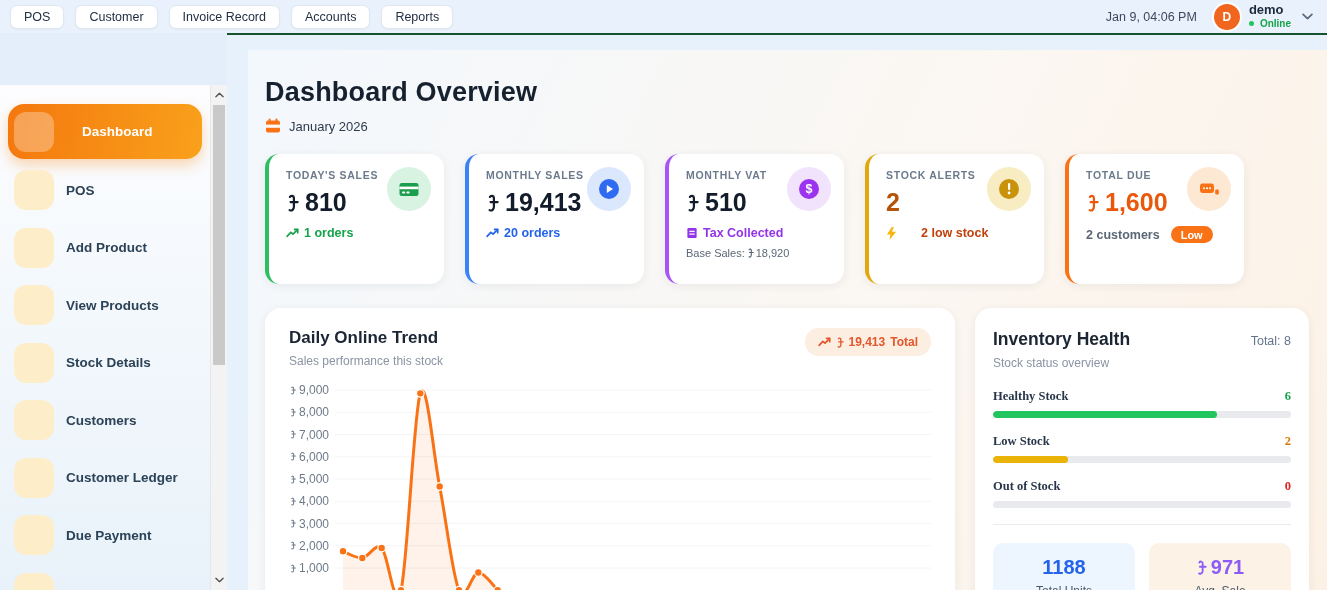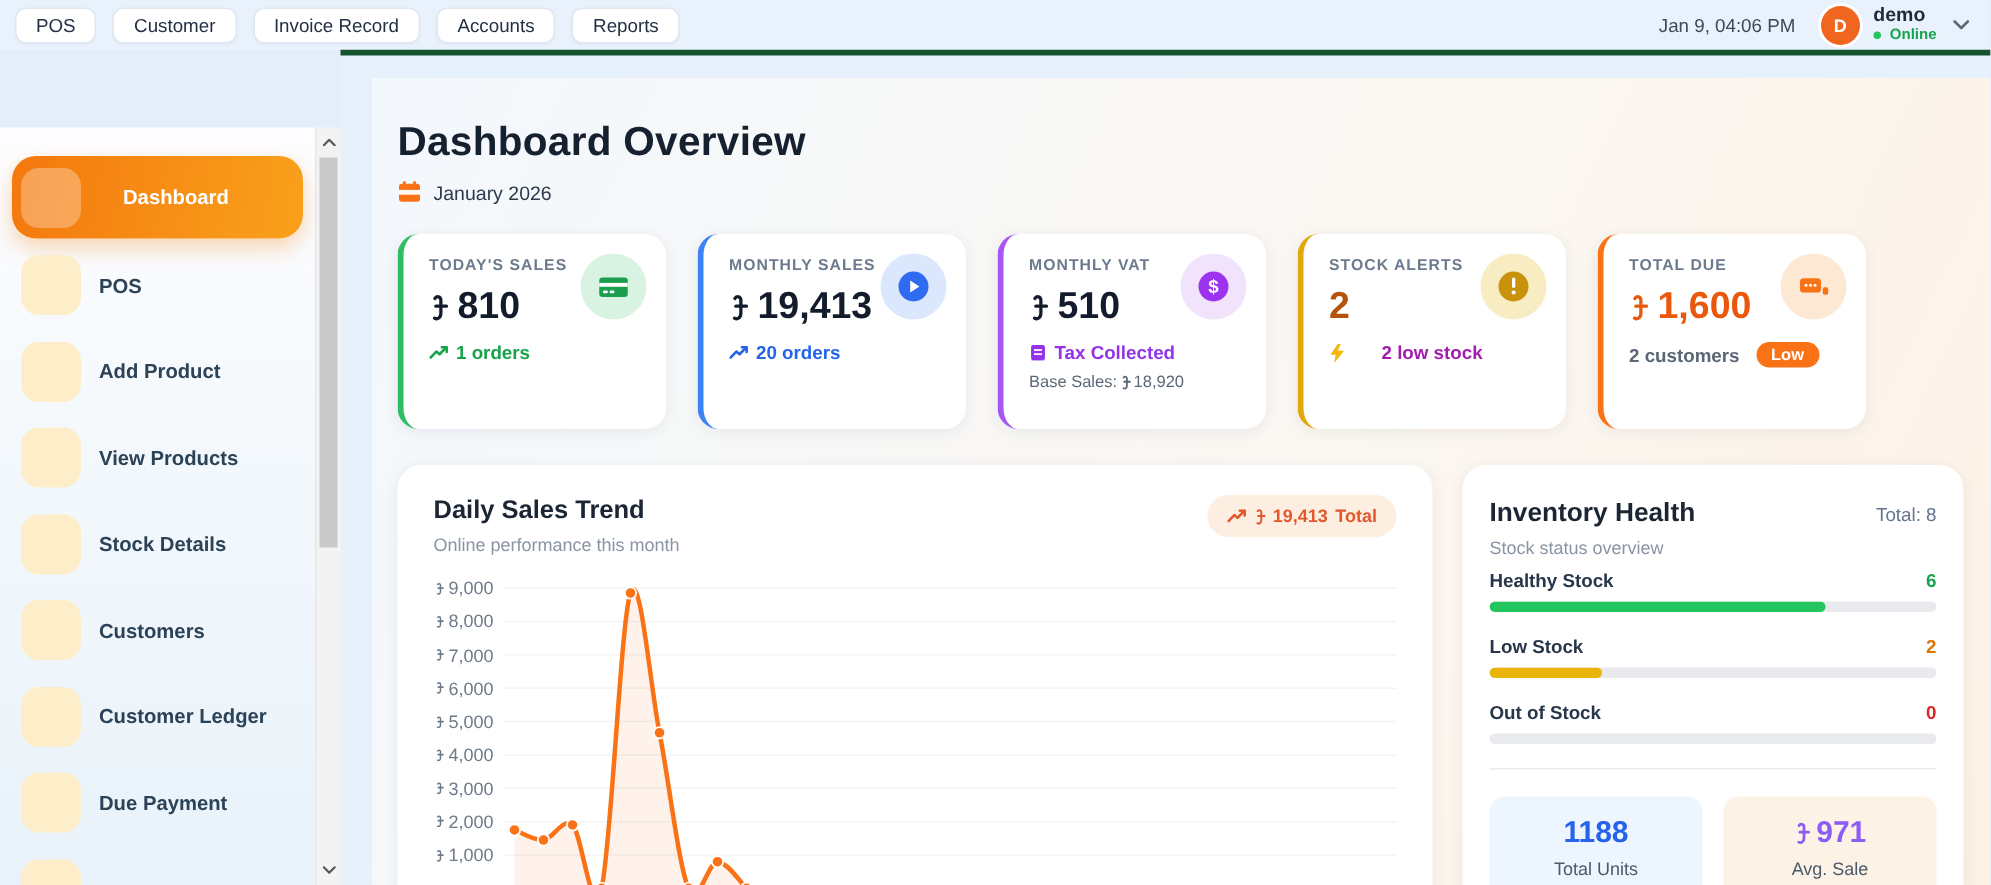--- a/index.html
+++ b/index.html
@@ -54,21 +54,21 @@
   .sb-scroll{ position:absolute; top:52px; right:0; width:17px; bottom:0;
     background:#f3f3f3; border-left:1px solid #e7e7e7; }
   .sb-scroll .arrow{ position:absolute; left:0; width:100%; height:16px; display:flex;
     align-items:center; justify-content:center; color:#555; cursor:pointer; }
   .sb-scroll .arrow.up{ top:2px; }
   .sb-scroll .arrow.down{ bottom:2px; }
   .sb-thumb{ position:absolute; top:20px; left:2px; width:12px; height:260px; background:#c9c9c9; cursor:pointer; }
 
   
   #main{ position:absolute; left:227px; top:33px; right:0; bottom:0;
-    border-top:4px solid #14532d; background:#e7f1fb; }
+    border-top:2px solid #14532d; background:#e7f1fb; }
   #panel{ position:absolute; left:21px; top:15px; right:0; bottom:-60px;
     background:linear-gradient(115deg,#f3f8fd 0%,#fbf7f2 55%,#fdf1e5 100%);
     padding:26px 18px 0 17px; }
   .page-title{ font-size:27px; font-weight:800; color:#16212f; margin:0; line-height:32px; letter-spacing:.2px; }
   .period-row{ display:flex; align-items:center; gap:8px; margin-top:10px; font-size:13px; color:#2f3b4c; }
 
   
   .cards-row{ display:flex; gap:21px; margin-top:20px; }
   .stat-card{ width:179px; height:130px; background:#fff; border-radius:14px;
     border-left:4px solid #ccc; box-shadow:0 2px 10px rgba(30,41,59,.07);
@@ -97,21 +97,21 @@
     align-items:center; gap:3px; font-size:12px; color:#6e7a88; }
   #plot{ position:absolute; left:46px; top:0; }
 
   
   .inv-card{ flex:1; height:310px; background:#fff; border-radius:16px;
     box-shadow:0 2px 10px rgba(30,41,59,.07); padding:21px 18px; }
   .inv-head{ display:flex; justify-content:space-between; align-items:baseline; }
   .inv-title{ font-size:17.5px; font-weight:800; color:#1b2534; }
   .inv-total{ font-size:12.5px; color:#64748b; }
   .inv-sub{ font-size:12px; color:#8a94a3; margin-top:6px; }
-  .inv-rows{ margin-top:8px; }
+  .inv-rows{ margin-top:19px;font-family:Liberation Serif, serif; }
   .inv-row{ margin-bottom:16px; }
   .inv-row-top{ display:flex; justify-content:space-between; font-size:12.5px;
     color:#27364a; font-weight:600; }
   .inv-count{ font-weight:800; }
   .bar{ height:7px; background:#e8eaee; border-radius:99px; margin-top:7px; overflow:hidden; }
   .bar-fill{ height:100%; border-radius:99px; }
   .inv-divider{ height:1px; background:#e8ecf0; margin:5px 0 18px; }
   .inv-stats{ display:flex; gap:14px; }
   .inv-stat{ flex:1; border-radius:10px; text-align:center; padding:13px 0 14px; }
   .inv-num{ font-size:20px; font-weight:800; display:flex; align-items:center;
@@ -315,21 +315,21 @@
       <div class="sc-icon" style="background: rgb(247, 236, 194);">
         <svg width="22" height="22" viewBox="0 0 22 22">
           <circle cx="11" cy="11" r="10" fill="#c8930b"></circle>
           <rect x="10" y="5" width="2.2" height="7" rx="1.1" fill="#ffffff"></rect>
           <circle cx="11.1" cy="15" r="1.4" fill="#ffffff"></circle>
         </svg>
       </div>
       <div class="sc-value" style="color: rgb(180, 83, 9);">
         <span>2</span>
       </div>
-      <div class="sc-sub" style="color: #a21caf; gap: 24px;">
+      <div class="sc-sub" style="color: #c2410c; gap: 24px;">
         <svg width="11" height="13" viewBox="0 0 12 14">
           <path d="M6.5 0 L1 8 H4.8 L3.8 14 L11 5.2 H6.4 L8.6 0 Z" fill="#f5b50a"></path>
         </svg>
         <span>2 low stock</span>
       </div>
     </div>
 
     <div class="stat-card" style="border-left-color: rgb(249, 115, 22);">
       <div class="sc-label">TOTAL DUE</div>
       <div class="sc-icon" style="background: rgb(253, 232, 212);">
@@ -352,22 +352,22 @@
         <span class="low-badge" style="background: rgb(249, 115, 22);">Low</span>
       </div>
     </div>
   </div>
 
   <div class="row2">
 
     <div class="chart-card">
       <div class="chart-head">
         <div>
-          <div class="chart-title">Daily Sales Trend</div>
-          <div class="chart-sub">Online performance this month</div>
+          <div class="chart-title">Daily Online Trend</div>
+          <div class="chart-sub">Sales performance this stock</div>
         </div>
         <div class="total-badge">
           <svg width="13" height="10" viewBox="0 0 14 11">
                 <use href="#trendGlyph"></use>
               </svg>
           <svg class="taka" width="8" height="11" viewBox="0 0 10 14">
                 <use href="#takaGlyph"></use>
               </svg>
           <span>19,413</span>
           <span>Total</span>

